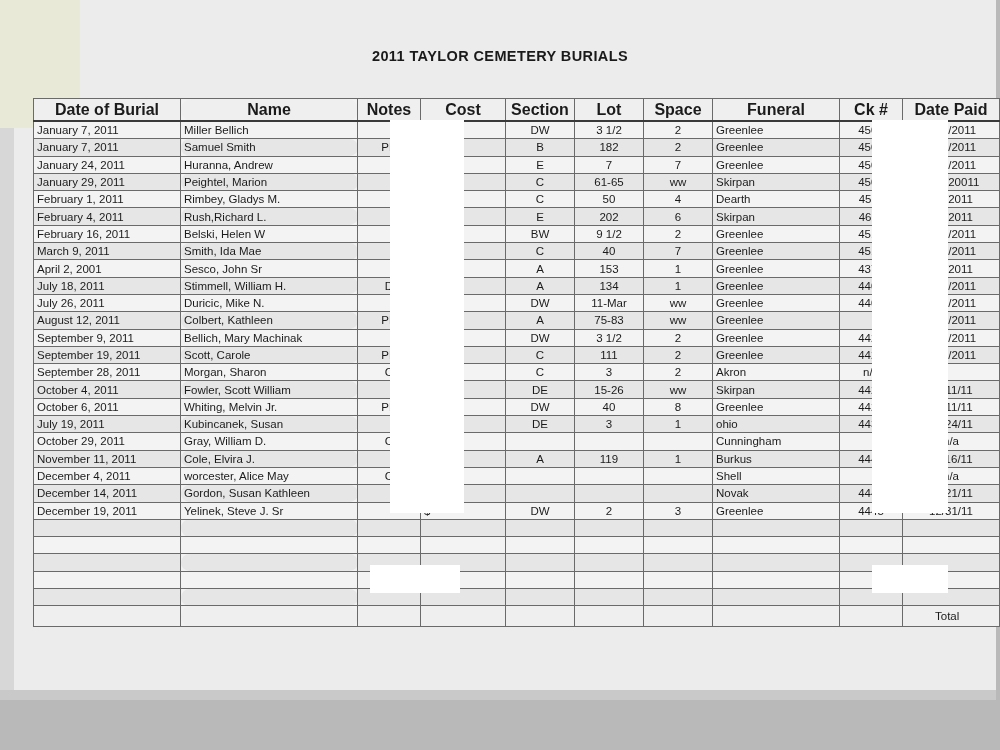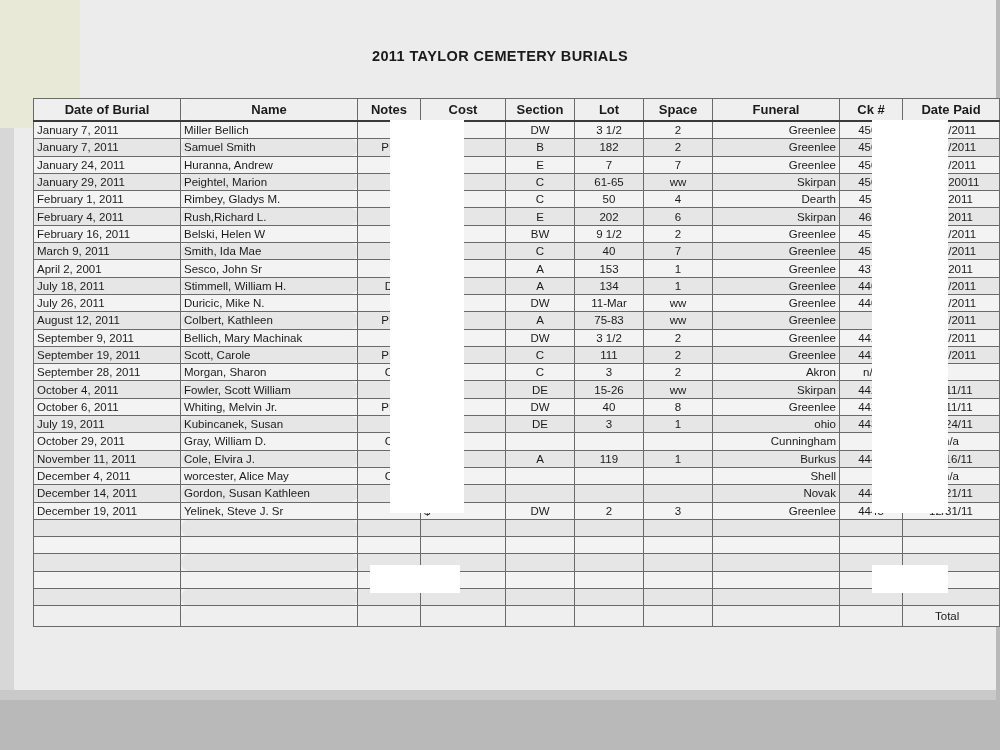--- a/index.html
+++ b/index.html
@@ -85,39 +85,39 @@
     height: 16.3px;
     padding: 0 3px;
     overflow: hidden;
     white-space: nowrap;
     line-height: 16px;
   }
   table.burials thead th {
     font-weight: bold;
     text-align: center;
     height: 21px;
-    font-size: 13px;
+    font-size: 16px;
     border-bottom: 2px solid #3a3a3a;
     background: #efefef;
   }
   
   table.burials tbody tr:nth-child(even) td {
     background: #e6e6e6;
   }
   table.burials tbody tr:nth-child(odd) td {
     background: #f3f3f3;
   }
   .c-date   { width: 140px; text-align: left; padding-left: 6px; }
   .c-name   { width: 170px; text-align: left; padding-left: 6px; border-radius: 11px; }
   .c-notes  { width: 56px;  text-align: center; }
   .c-cost   { width: 78px;  text-align: left; padding-left: 5px; }
   .c-section{ width: 62px;  text-align: center; }
   .c-lot    { width: 62px;  text-align: center; }
   .c-space  { width: 62px;  text-align: center; }
-  .c-funeral{ width: 120px; text-align: right; padding-left: 6px; }
+  .c-funeral{ width: 120px; text-align: left; padding-left: 6px; }
   .c-ck     { width: 56px;  text-align: center; }
   .c-paid   { width: 90px;  text-align: center; }
   .c-amount { width: 76px;  text-align: left; padding-left: 5px; }
   tr.total-row td {
     height: 20px;
     padding-left: 32px;
   }
   .total-label {
     text-align: left;
     padding-left: 6px;

